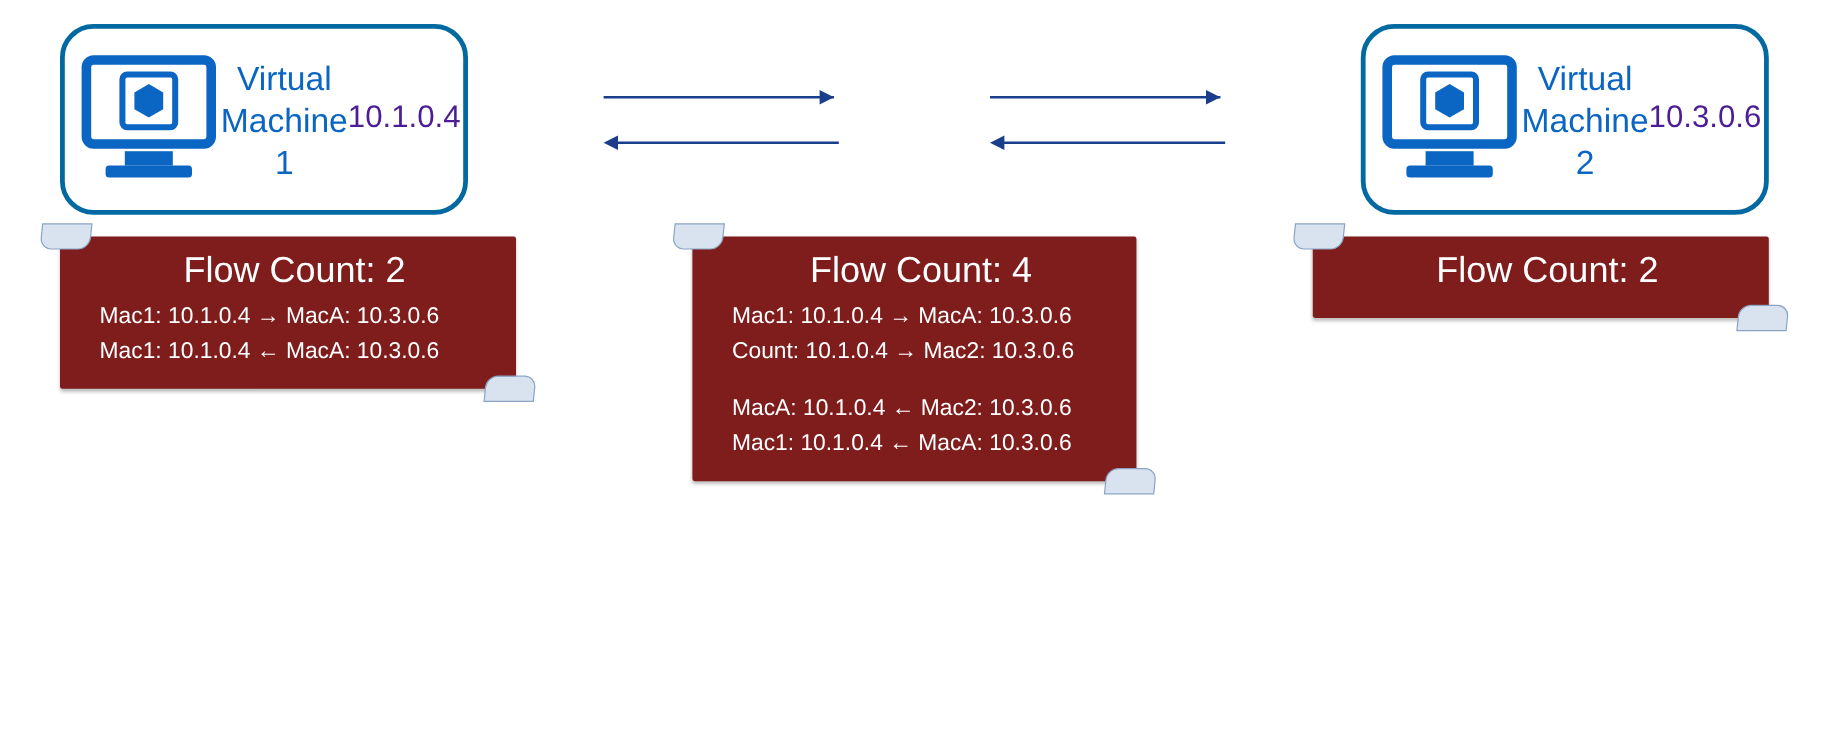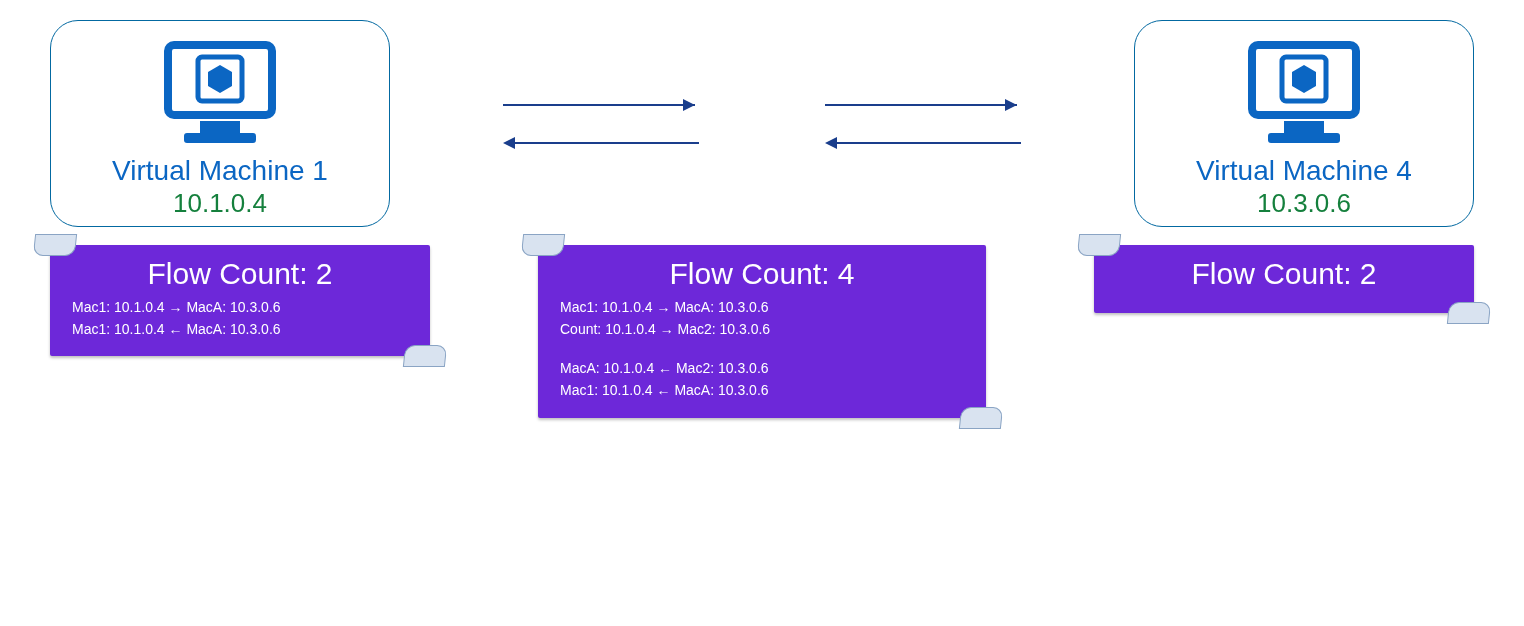--- a/index.html
+++ b/index.html
@@ -13,62 +13,62 @@
     position: relative;
   }
   .row-top {
     display: flex;
     align-items: center;
     justify-content: space-between;
     width: 100%;
     padding: 0 30px;
   }
   .node-box {
-    border: 1px solid #0369a1;
+    border: 4px solid #0369a1;
     border-radius: 28px;
     width: 340px;
-    padding: 18px 10px 7px 10px;
-    display: flex;
-    flex-direction: column;
+    padding: 18px 10px 22px 10px;
+    display: flex;
+    flex-direction: row;
     align-items: center;
   }
   .vm-icon svg { display: block; }
   .node-title {
     color: #0b66c3;
     font-size: 28px;
     text-align: center;
     margin-top: 6px;
     line-height: 1.25;
   }
   .node-ip {
-    color: #15803d;
+    color: #4c1d95;
     font-size: 26px;
     text-align: center;
   }
   .arrow-col {
     display: flex;
     flex-direction: column;
     gap: 18px;
     width: 220px;
     align-items: center;
   }
   .arrow-col svg { display:block; }
   .row-bottom {
     display: flex;
     justify-content: space-between;
     width: 100%;
     padding: 0 30px;
     margin-top: 18px;
     align-items: flex-start;
   }
   .scroll-panel {
-    background: #6d28d9;
+    background: #7f1d1d;
     color: #fff;
     border-radius: 2px;
-    padding: 12px 22px 16px 22px;
+    padding: 12px 22px 16px 33px;
     position: relative;
     box-shadow: 0 2px 3px rgba(0,0,0,.25);
   }
   .scroll-panel::before {
     content: "";
     position: absolute;
     top: -11px; left: -16px;
     width: 40px; height: 20px;
     background: #d9e3f0;
     border: 1px solid #8aa4c4;
@@ -79,29 +79,29 @@
     content: "";
     position: absolute;
     bottom: -11px; right: -16px;
     width: 40px; height: 20px;
     background: #d9e3f0;
     border: 1px solid #8aa4c4;
     border-radius: 10px 10px 0 0 / 10px 10px 0 0;
     transform: skewX(-6deg);
   }
   .scroll-sm { width: 380px; }
-  .scroll-lg { width: 448px; }
+  .scroll-lg { width: 370px; }
   .flow-title {
     font-size: 30px;
     text-align: center;
     margin-bottom: 6px;
     color: #fff;
   }
   .flow-line {
-    font-size: 14px;
+    font-size: 19px;
     white-space: nowrap;
     line-height: 1.55;
     color: #fff;
   }
   .flow-gap { height: 18px; }
   .col-holder { display:flex; flex-direction:column; align-items:center; }
 </style>
 </head>
 <body>
 
@@ -168,21 +168,21 @@
       </span>
   </div>
 
   <div class="col-holder">
     <div class="node-box">
       <span class="vm-icon">
         <svg width="120" height="108">
             <use href="#vm-icon-g"></use>
           </svg>
       </span>
-      <div class="node-title">Virtual Machine 4</div>
+      <div class="node-title">Virtual Machine 2</div>
       <div class="node-ip">10.3.0.6</div>
     </div>
   </div>
 
 </div>
 
 <div class="row-bottom">
 
   <div class="scroll-panel scroll-sm">
     <div class="flow-title">Flow Count: 2</div>

